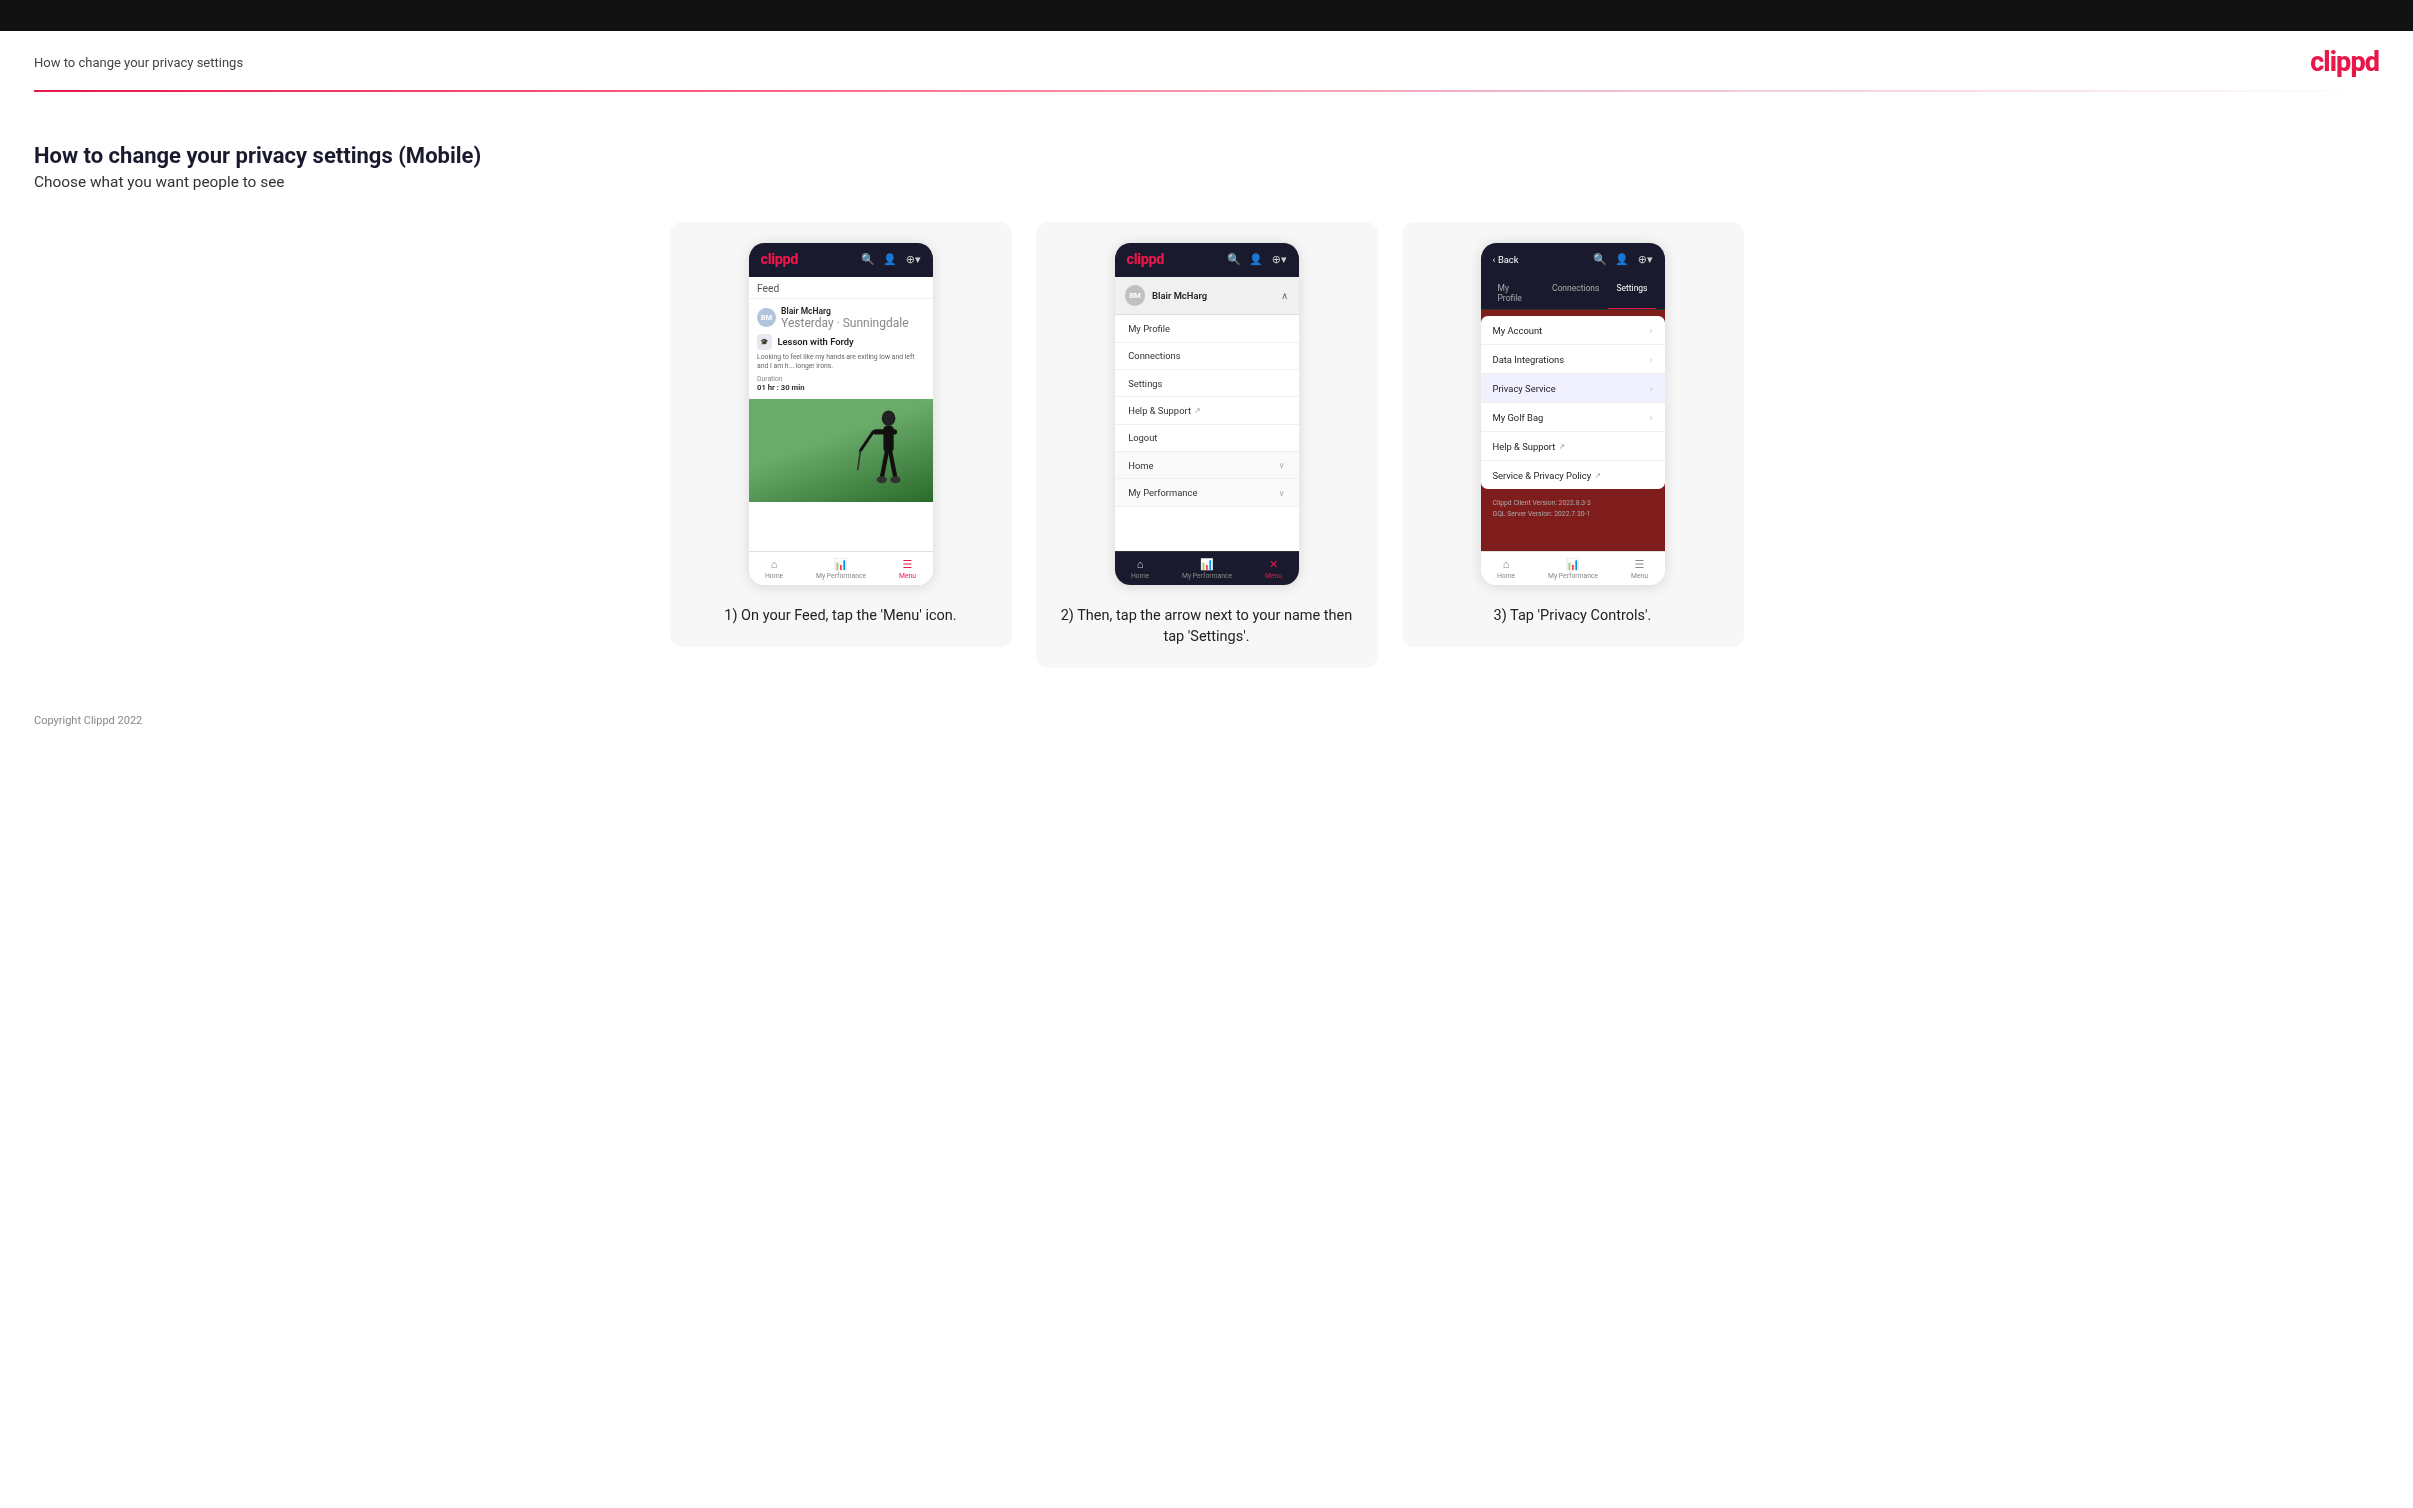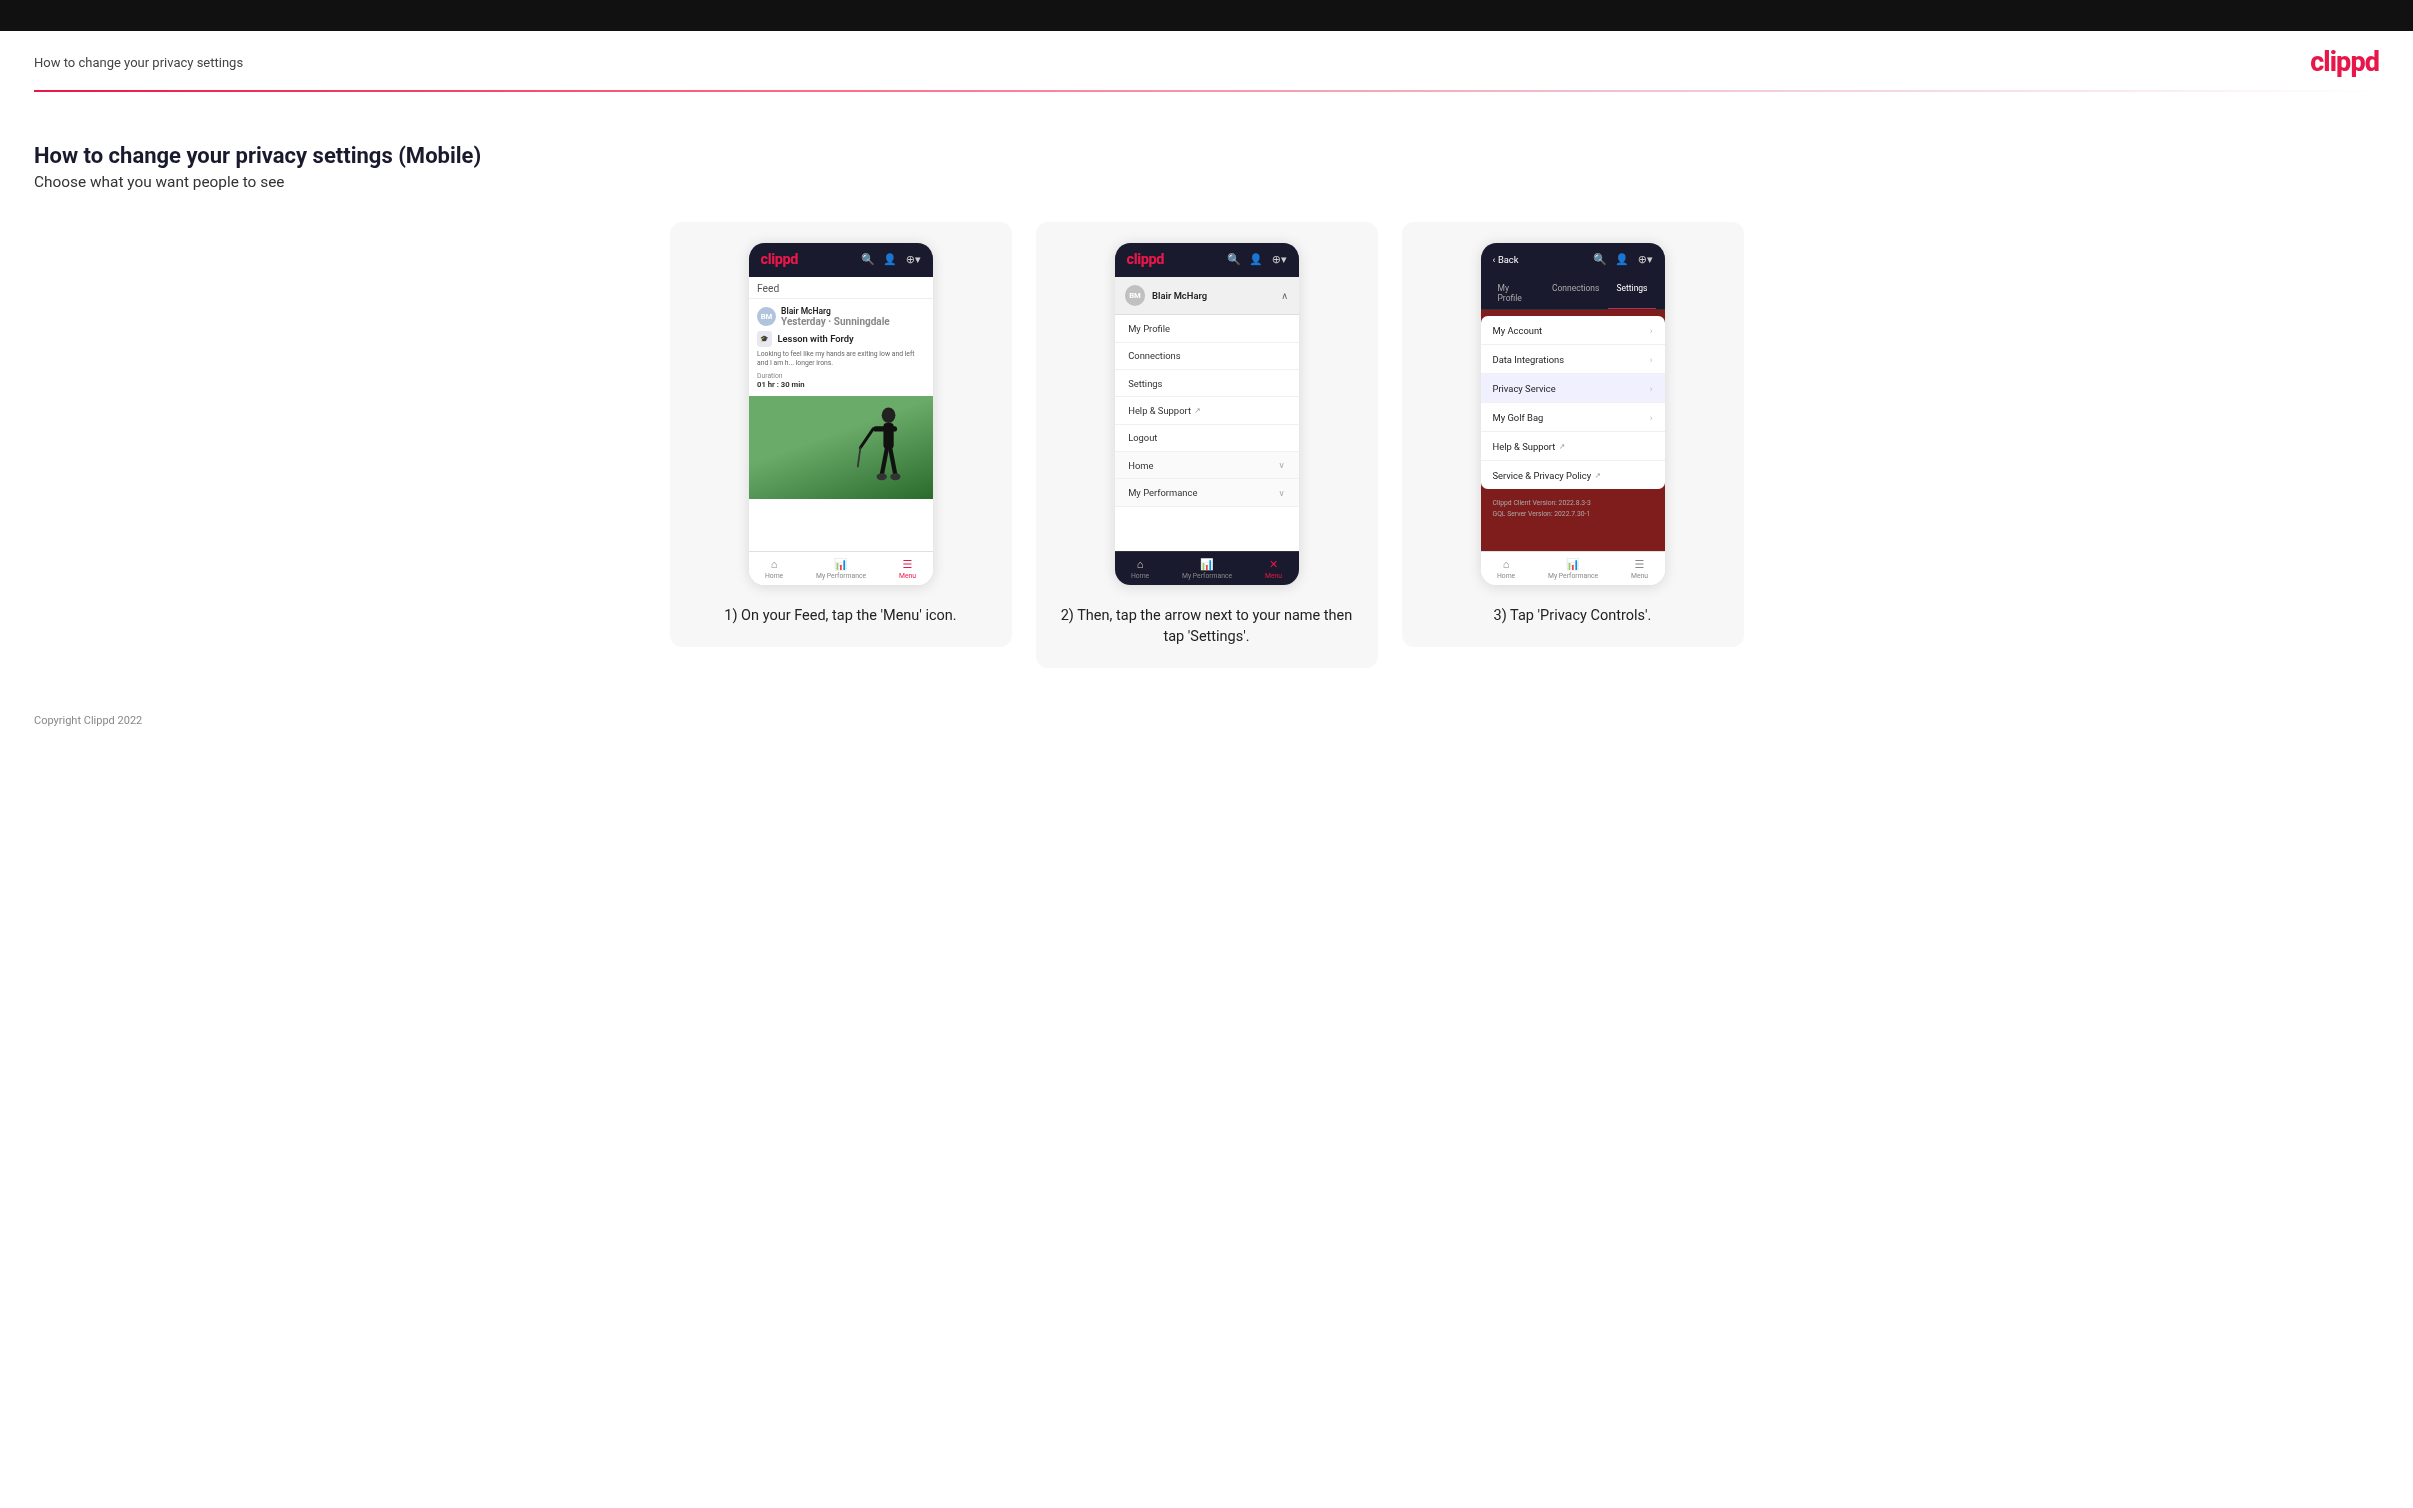--- a/index.html
+++ b/index.html
@@ -152,23 +152,22 @@
       font-size: 7.7px;
       color: #fff;
       font-weight: 700;
     }
     .feed-user-info .name {
       font-size: 8.5px;
       font-weight: 600;
       color: #222;
     }
     .feed-user-info .meta {
-      font-size: 10px;
+      font-size: 12px;
       color: #888;
-      font-weight: bold;
     }
     .feed-lesson-row {
       display: flex;
       align-items: center;
       gap: 5.1px;
       margin-bottom: 3.4px;
     }
     .feed-lesson-icon {
       width: 15.4px;
       height: 15.4px;

